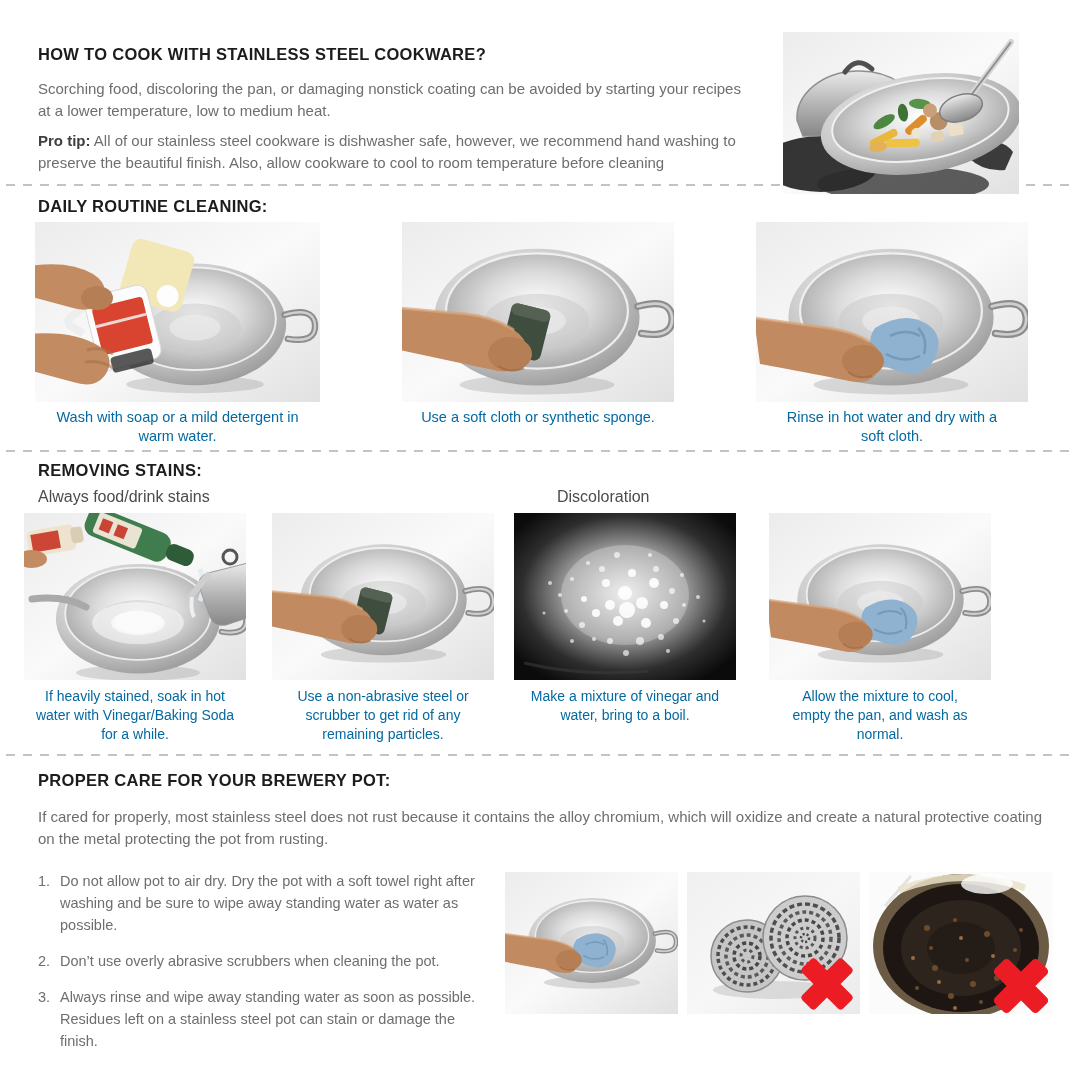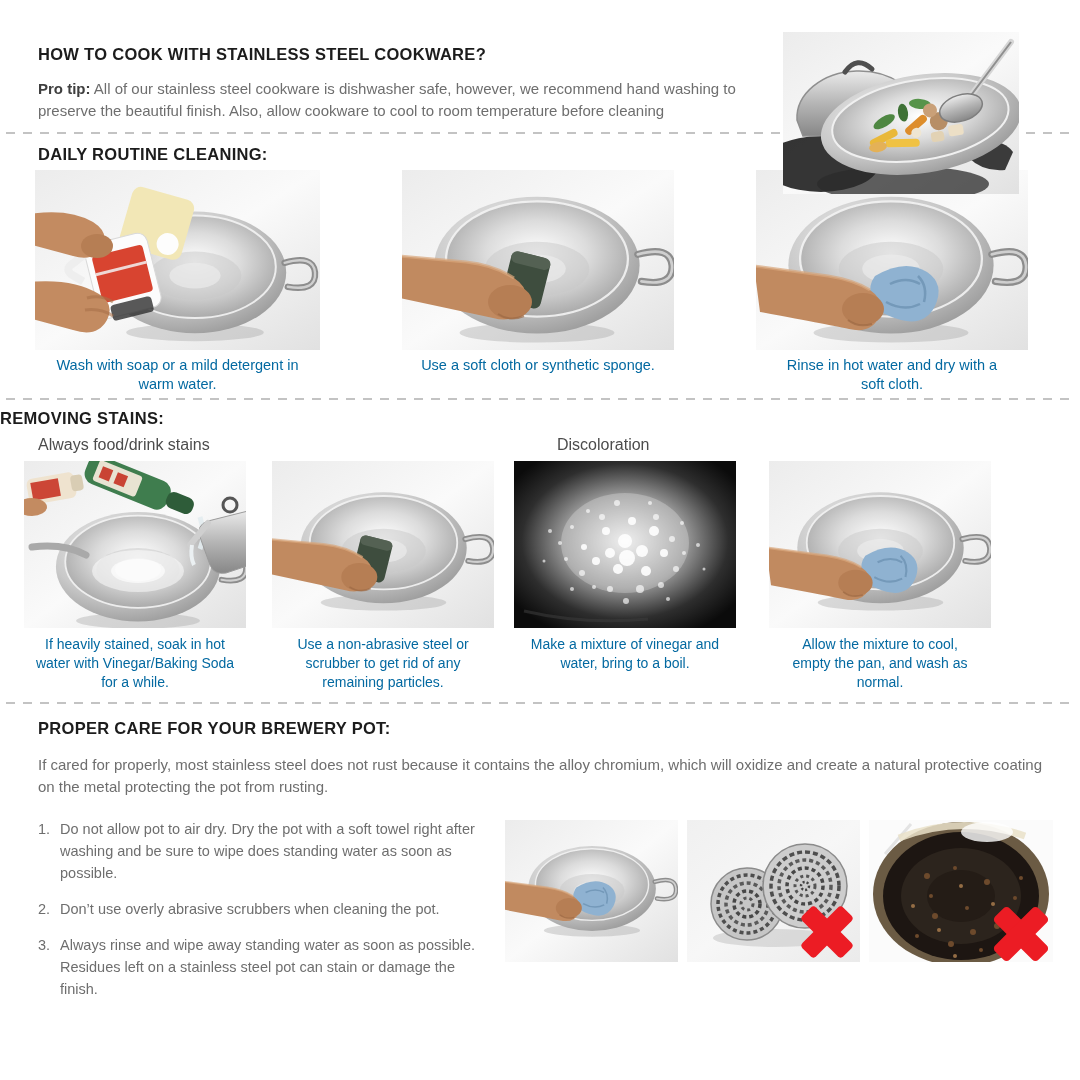--- a/index.html
+++ b/index.html
@@ -31,21 +31,21 @@
   .fig-d1 { width:285px; }
   .fig-d2 { width:272px; margin-left:82px; }
   .fig-d3 { width:272px; margin-left:82px; }
   .row-daily .ph { height:180px; }
   .capw1 { max-width:250px; margin-left:auto; margin-right:auto; }
   .capw3 { max-width:232px; margin-left:auto; margin-right:auto; }
   .sec2 + .divider { margin-top:4px; }
 
   
   .sec3 { padding-top:8px; }
-  .sec3 h2 { }
+  .sec3 h2 { margin-left:38px; }
   .subheads { position:relative; margin:7px 0 6px 38px; height:20px; font-size:16px; line-height:20px; color:#4c4c4c; }
   .subheads .sh2 { position:absolute; left:519px; top:0; }
   .row-stains { display:flex; padding-left:24px; }
   .row-stains figure { flex:none; width:222px; }
   .fig-s2 { margin-left:26px; }
   .fig-s3 { margin-left:20px; }
   .fig-s4 { margin-left:33px; }
   .row-stains .ph { height:167px; }
   .row-stains figcaption { font-size:14px; margin-top:7px; max-width:210px; margin-left:auto; margin-right:auto; }
   .fig-s4 figcaption { max-width:190px; }
@@ -140,20 +140,21 @@
       <rect x="-36" y="-12" width="72" height="24" rx="5" transform="rotate(45)"></rect>
       <rect x="-36" y="-12" width="72" height="24" rx="5" transform="rotate(-45)"></rect>
     </g>
   </defs>
 </svg>
 
 <div class="page">
 
   <div class="sec1">
     <h2>HOW TO COOK WITH STAINLESS STEEL COOKWARE?</h2>
+    <p class="lead">Scorching food, discoloring the pan, or damaging nonstick coating can be avoided by starting your recipes at a lower temperature, low to medium heat.</p>
     <p class="protip"><b>Pro tip:</b>
       <span>All of our stainless steel cookware is dishwasher safe, however, we recommend hand washing to preserve the beautiful finish. Also, allow cookware to cool to room temperature before cleaning</span></p>
 
     <figure class="fig-wok">
       <svg class="photo" viewBox="0 0 236 162" preserveAspectRatio="none">
         <rect width="236" height="162" fill="url(#gBg)"></rect>
         <ellipse cx="38" cy="132" rx="58" ry="28" fill="#1f1f1f" opacity="0.9"></ellipse>
         <ellipse cx="120" cy="152" rx="86" ry="18" fill="#2b2b2b" opacity="0.75"></ellipse>
         <path d="M192,110 q28,-4 38,10 l-8,18 q-22,2 -36,-12 z" fill="#1c1c1c" opacity="0.85"></path>
         <path d="M14,88 a62,47 0 0 1 124,-4 l-6,18 -112,2 z" fill="url(#gSteelV)" stroke="#8f8f8f" stroke-width="1.5"></path>
@@ -343,21 +344,21 @@
   <div class="divider"></div>
 
   <div class="sec4">
     <h2>PROPER CARE FOR YOUR BREWERY POT:</h2>
     <p class="lead">If cared for properly, most stainless steel does not rust because it contains the alloy chromium, which will oxidize and create a natural protective coating on the metal protecting the pot from rusting.</p>
 
     <div class="care-bottom">
       <div class="care-list">
         <div class="care-item">
           <span class="num">1.</span>
-          <span>Do not allow pot to air dry. Dry the pot with a soft towel right after washing and be sure to wipe does standing water as soon as possible.</span>
+          <span>Do not allow pot to air dry. Dry the pot with a soft towel right after washing and be sure to wipe away standing water as water as possible.</span>
         </div>
         <div class="care-item">
           <span class="num">2.</span>
           <span>Don’t use overly abrasive scrubbers when cleaning the pot.</span>
         </div>
         <div class="care-item">
           <span class="num">3.</span>
           <span>Always rinse and wipe away standing water as soon as possible. Residues left on a stainless steel pot can stain or damage the finish.</span>
         </div>
       </div>

